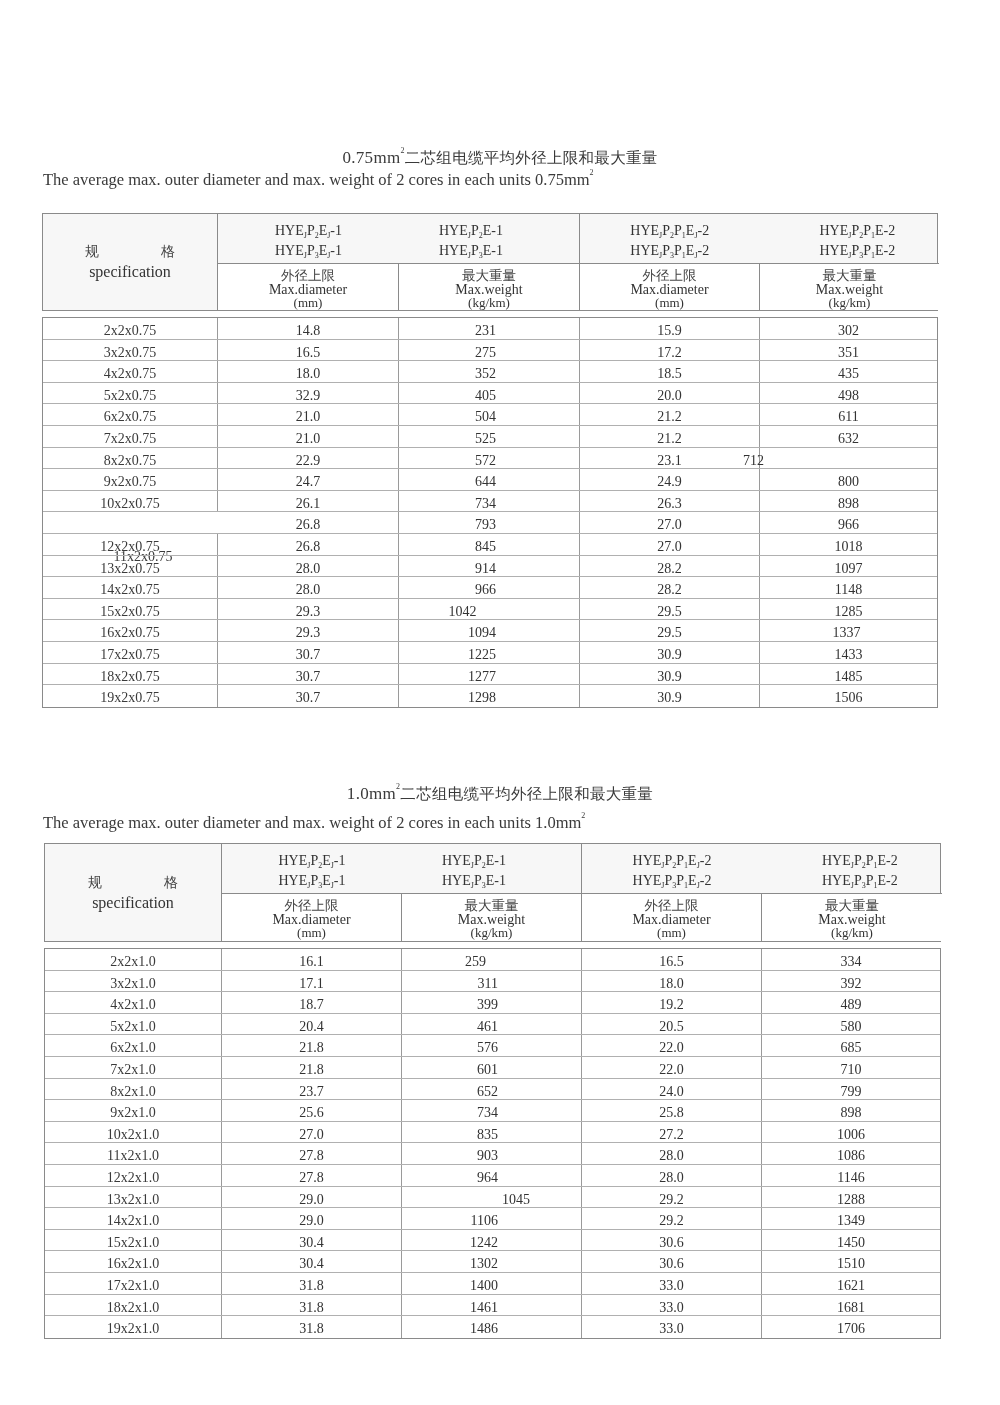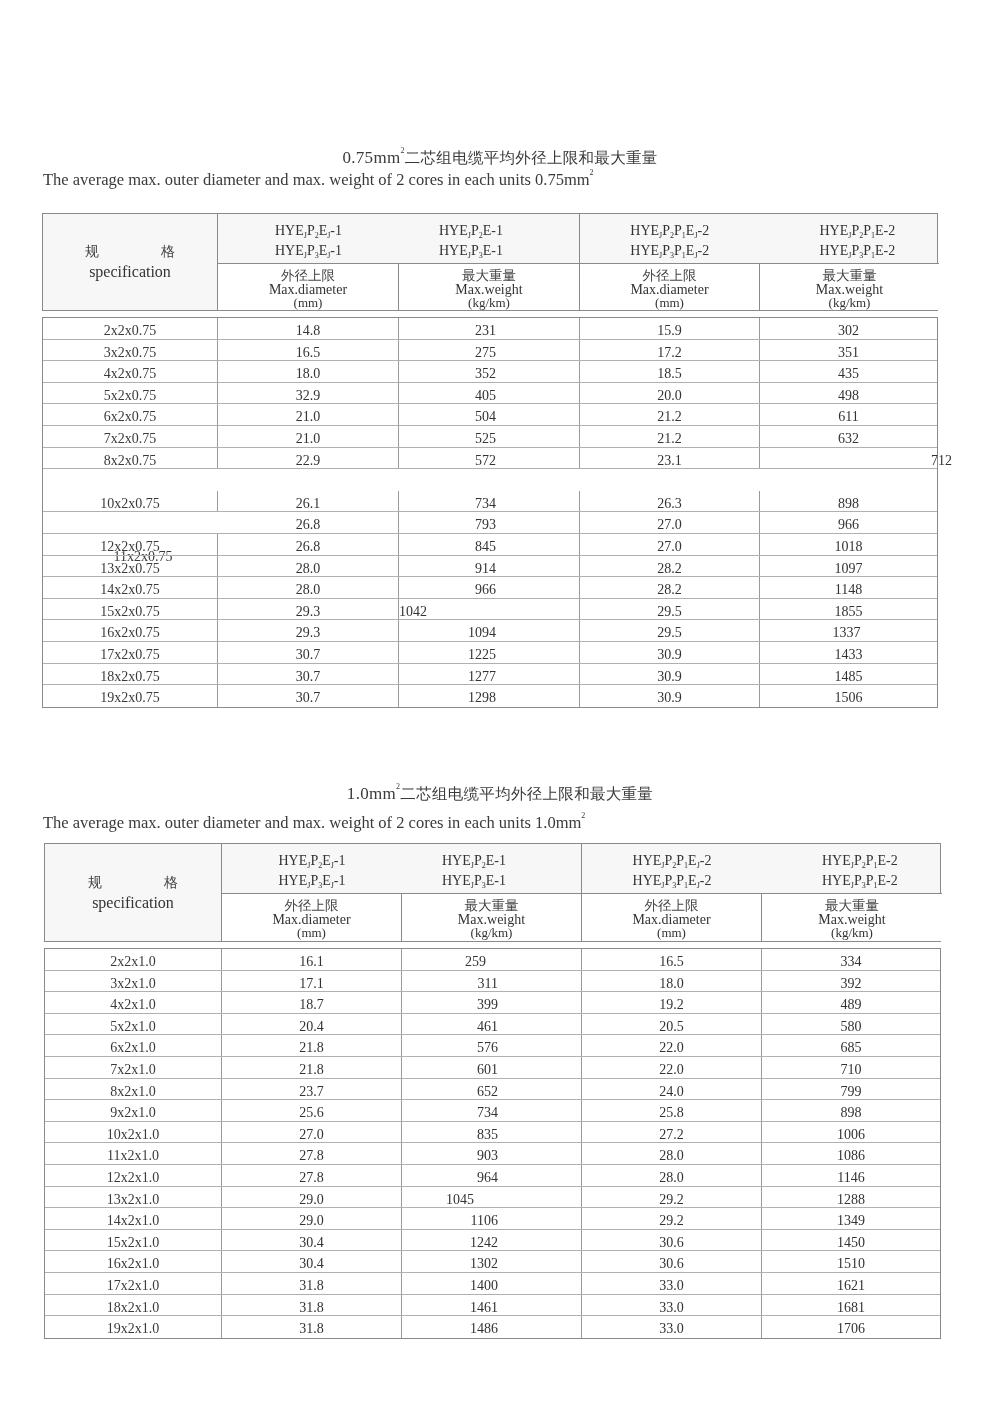--- a/index.html
+++ b/index.html
@@ -155,21 +155,28 @@
           <div class="cell c1" style="left: 175px; width: 181px; line-height: 25.6px;">21.0</div>
           <div class="cell c2" style="left: 356px; width: 181px; line-height: 25.6px; text-align: right; padding-right: 83px;">525</div>
           <div class="cell c3" style="left: 537px; width: 180px; line-height: 25.6px;">21.2</div>
           <div class="cell c4" style="left: 717px; width: 177px; line-height: 25.6px; text-align: center;">632</div>
         </div>
         <div class="row" style="top: 129.6px; height: 21.6px;">
           <div class="cell c0" style="left: 0px; width: 175px; line-height: 25.6px;">8x2x0.75</div>
           <div class="cell c1" style="left: 175px; width: 181px; line-height: 25.6px;">22.9</div>
           <div class="cell c2" style="left: 356px; width: 181px; line-height: 25.6px; text-align: right; padding-right: 83px;">572</div>
           <div class="cell c3" style="left: 537px; width: 180px; line-height: 25.6px;">23.1</div>
-          <div class="cell c4" style="left: 732px; width: 177px; line-height: 25.6px; text-align: right;">712</div>
+          <div class="cell c4" style="left: 700px; width: 177px; line-height: 25.6px; text-align: left;">712</div>
+        </div>
+        <div class="row" style="top: 151.2px; height: 21.6px;">
+          <div class="cell c0" style="left: 0px; width: 175px; line-height: 25.6px;">9x2x0.75</div>
+          <div class="cell c1" style="left: 175px; width: 181px; line-height: 25.6px;">24.7</div>
+          <div class="cell c2" style="left: 356px; width: 181px; line-height: 25.6px; text-align: right; padding-right: 83px;">644</div>
+          <div class="cell c3" style="left: 537px; width: 180px; line-height: 25.6px;">24.9</div>
+          <div class="cell c4" style="left: 717px; width: 177px; line-height: 25.6px; text-align: center;">800</div>
         </div>
         <div class="row" style="top: 172.8px; height: 21.6px;">
           <div class="cell c0" style="left: 0px; width: 175px; line-height: 25.6px;">10x2x0.75</div>
           <div class="cell c1" style="left: 175px; width: 181px; line-height: 25.6px;">26.1</div>
           <div class="cell c2" style="left: 356px; width: 181px; line-height: 25.6px; text-align: right; padding-right: 83px;">734</div>
           <div class="cell c3" style="left: 537px; width: 180px; line-height: 25.6px;">26.3</div>
           <div class="cell c4" style="left: 717px; width: 177px; line-height: 25.6px; text-align: center;">898</div>
         </div>
         <div class="row" style="top: 194.4px; height: 21.6px;">
           <div class="cell c0" style="left: 13px; width: 175px; line-height: 25.6px; margin-top: 32px;">11x2x0.75</div>
@@ -195,23 +202,23 @@
         <div class="row" style="top: 259.2px; height: 21.6px;">
           <div class="cell c0" style="left: 0px; width: 175px; line-height: 25.6px;">14x2x0.75</div>
           <div class="cell c1" style="left: 175px; width: 181px; line-height: 25.6px;">28.0</div>
           <div class="cell c2" style="left: 356px; width: 181px; line-height: 25.6px; text-align: right; padding-right: 83px;">966</div>
           <div class="cell c3" style="left: 537px; width: 180px; line-height: 25.6px;">28.2</div>
           <div class="cell c4" style="left: 717px; width: 177px; line-height: 25.6px; text-align: center;">1148</div>
         </div>
         <div class="row" style="top: 280.8px; height: 21.6px;">
           <div class="cell c0" style="left: 0px; width: 175px; line-height: 25.6px;">15x2x0.75</div>
           <div class="cell c1" style="left: 175px; width: 181px; line-height: 25.6px;">29.3</div>
-          <div class="cell c2" style="left: 356px; width: 181px; line-height: 25.6px; text-align: left; padding-right: 53px;">1042</div>
+          <div class="cell c2" style="left: 356px; width: 181px; line-height: 25.6px; text-align: center; padding-right: 53px;">1042</div>
           <div class="cell c3" style="left: 537px; width: 180px; line-height: 25.6px;">29.5</div>
-          <div class="cell c4" style="left: 717px; width: 177px; line-height: 25.6px; text-align: center;">1855</div>
+          <div class="cell c4" style="left: 717px; width: 177px; line-height: 25.6px; text-align: center;">1285</div>
         </div>
         <div class="row" style="top: 302.4px; height: 21.6px;">
           <div class="cell c0" style="left: 0px; width: 175px; line-height: 25.6px;">16x2x0.75</div>
           <div class="cell c1" style="left: 175px; width: 181px; line-height: 25.6px;">29.3</div>
           <div class="cell c2" style="left: 356px; width: 181px; line-height: 25.6px; text-align: right; padding-right: 83px;">1094</div>
           <div class="cell c3" style="left: 537px; width: 180px; line-height: 25.6px;">29.5</div>
           <div class="cell c4" style="left: 715px; width: 177px; line-height: 25.6px; text-align: center;">1337</div>
         </div>
         <div class="row" style="top: 324px; height: 21.6px;">
           <div class="cell c0" style="left: 0px; width: 175px; line-height: 25.6px;">17x2x0.75</div>
@@ -362,21 +369,21 @@
         <div class="row" style="top: 216px; height: 21.6px;">
           <div class="cell c0" style="left: 0px; width: 177px; line-height: 25.6px;">12x2x1.0</div>
           <div class="cell c1" style="left: 177px; width: 180px; line-height: 25.6px;">27.8</div>
           <div class="cell c2" style="left: 357px; width: 180px; line-height: 25.6px; text-align: right; padding-right: 83px;">964</div>
           <div class="cell c3" style="left: 537px; width: 180px; line-height: 25.6px;">28.0</div>
           <div class="cell c4" style="left: 717px; width: 178px; line-height: 25.6px; text-align: center;">1146</div>
         </div>
         <div class="row" style="top: 237.6px; height: 21.6px;">
           <div class="cell c0" style="left: 0px; width: 177px; line-height: 25.6px;">13x2x1.0</div>
           <div class="cell c1" style="left: 177px; width: 180px; line-height: 25.6px;">29.0</div>
-          <div class="cell c2" style="left: 357px; width: 180px; line-height: 25.6px; text-align: right; padding-right: 107px;">1045</div>
+          <div class="cell c2" style="left: 357px; width: 180px; line-height: 25.6px; text-align: right; padding-right: 51px;">1045</div>
           <div class="cell c3" style="left: 537px; width: 180px; line-height: 25.6px;">29.2</div>
           <div class="cell c4" style="left: 717px; width: 178px; line-height: 25.6px; text-align: center;">1288</div>
         </div>
         <div class="row" style="top: 259.2px; height: 21.6px;">
           <div class="cell c0" style="left: 0px; width: 177px; line-height: 25.6px;">14x2x1.0</div>
           <div class="cell c1" style="left: 177px; width: 180px; line-height: 25.6px;">29.0</div>
           <div class="cell c2" style="left: 357px; width: 180px; line-height: 25.6px; text-align: right; padding-right: 83px;">1106</div>
           <div class="cell c3" style="left: 537px; width: 180px; line-height: 25.6px;">29.2</div>
           <div class="cell c4" style="left: 717px; width: 178px; line-height: 25.6px; text-align: center;">1349</div>
         </div>

